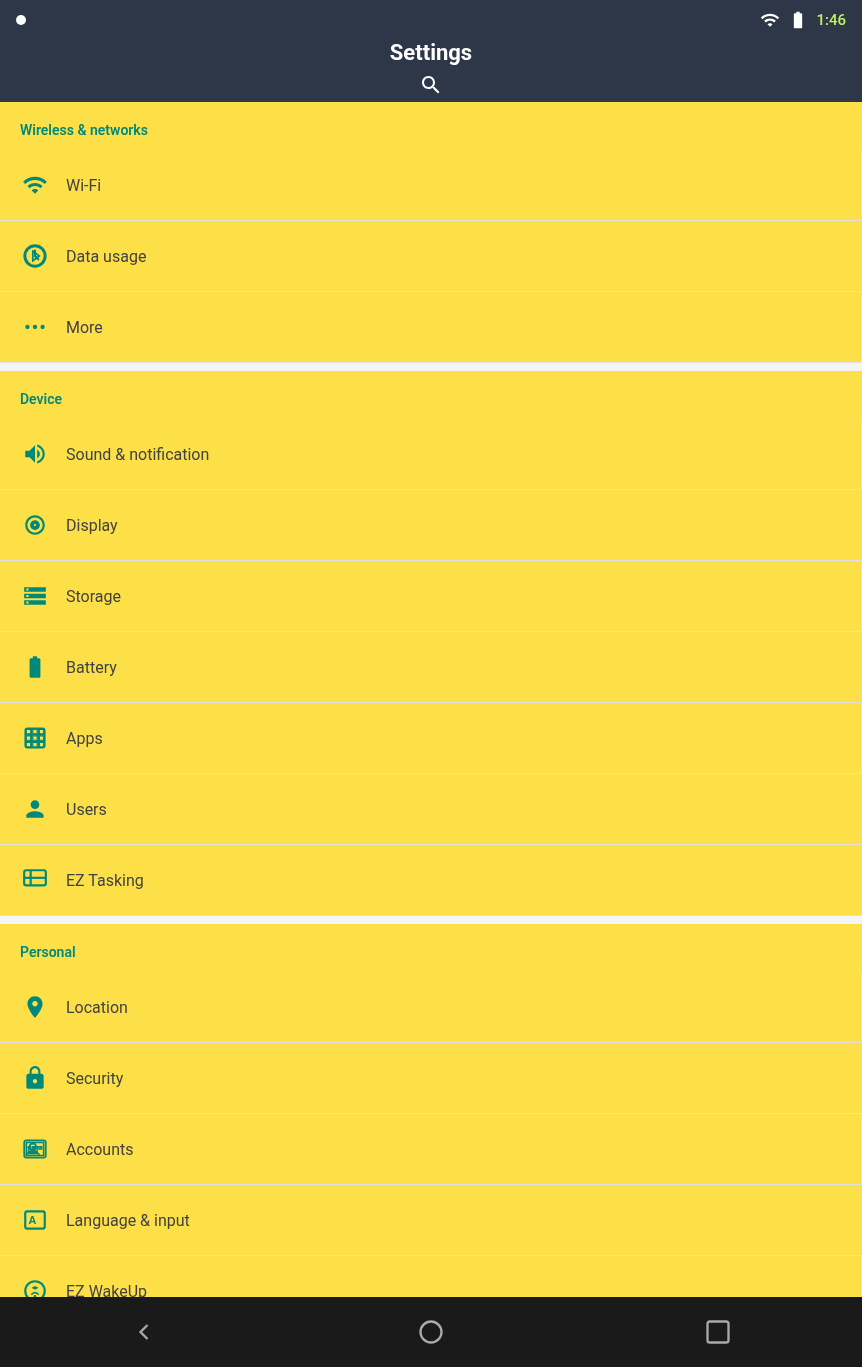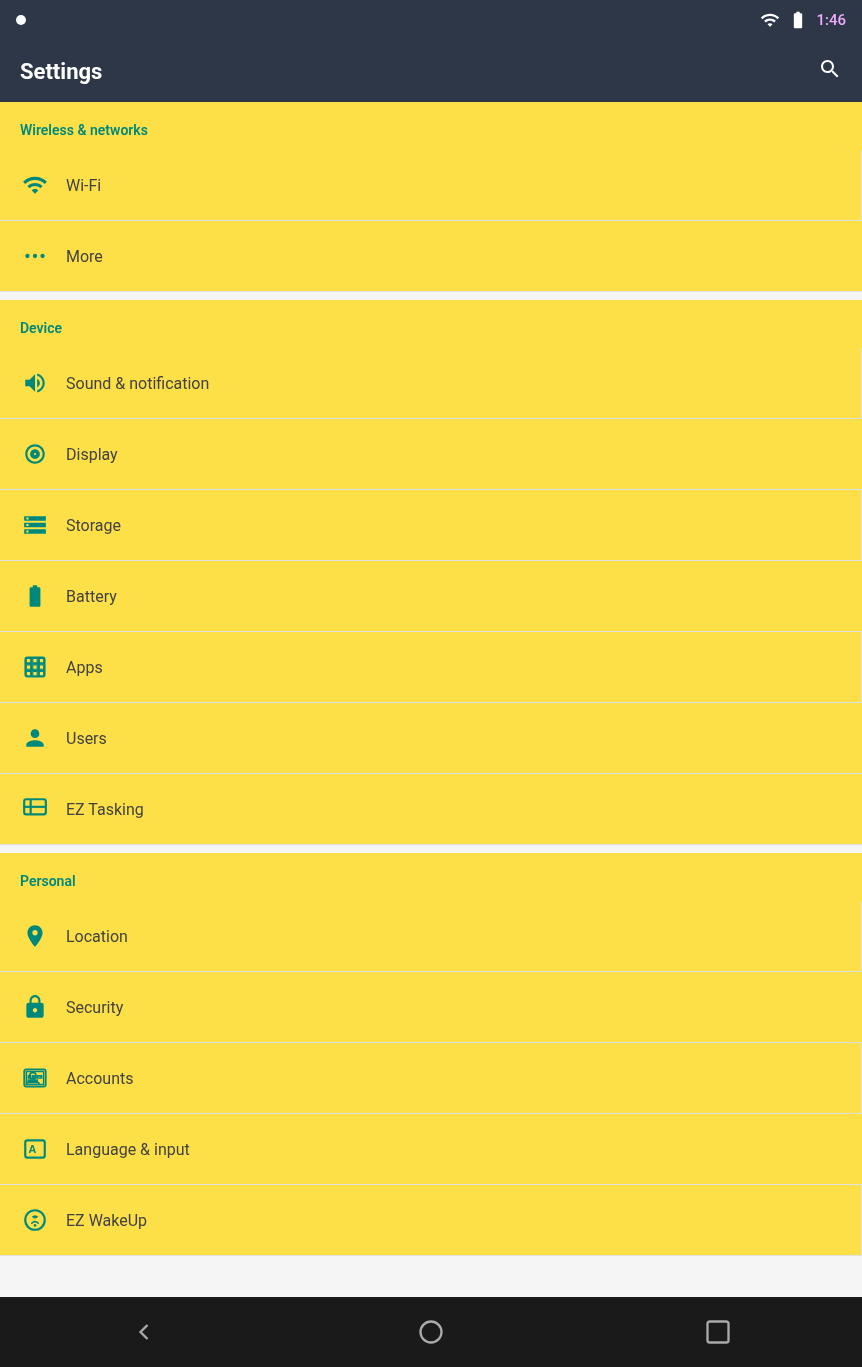--- a/index.html
+++ b/index.html
@@ -43,20 +43,21 @@
 
     
     .header {
       background: #2d3748;
       height: 62px;
       display: flex;
       align-items: center;
       justify-content: space-between;
       padding: 0 20px;
       flex-shrink: 0;
+      flex-direction: column;
     }
     .header-title {
       color: white;
       font-size: 22px;
       font-weight: bold;
     }
     .header-search {
       color: white;
       font-size: 22px;
     }
@@ -156,21 +157,21 @@
   </div>
   <div class="status-bar-right">
 
     <svg viewBox="0 0 24 24" style="width:20px;height:20px;fill:white;">
       <path d="M1 9l2 2c4.97-4.97 13.03-4.97 18 0l2-2C16.93 2.93 7.08 2.93 1 9zm8 8l3 3 3-3c-1.65-1.66-4.34-1.66-6 0zm-4-4l2 2c2.76-2.76 7.24-2.76 10 0l2-2C15.14 9.14 8.87 9.14 5 13z"></path>
     </svg>
 
     <svg viewBox="0 0 24 24" style="width:20px;height:20px;fill:white;">
       <path d="M15.67 4H14V2h-4v2H8.33C7.6 4 7 4.6 7 5.33v15.33C7 21.4 7.6 22 8.33 22h7.33c.74 0 1.34-.6 1.34-1.33V5.33C17 4.6 16.4 4 15.67 4z"></path>
     </svg>
-    <span style="color:#f0abfc;font-size:15px;font-weight:500;">1:46</span>
+    <span style="color:#bef264;font-size:15px;font-weight:500;">1:46</span>
   </div>
 </div>
 
 <div class="header">
   <span class="header-title">Settings</span>
   <span class="header-search">
     <svg viewBox="0 0 24 24" style="width:24px;height:24px;fill:white;">
       <path d="M15.5 14h-.79l-.28-.27C15.41 12.59 16 11.11 16 9.5 16 5.91 13.09 3 9.5 3S3 5.91 3 9.5 5.91 16 9.5 16c1.61 0 3.09-.59 4.23-1.57l.27.28v.79l5 4.99L20.49 19l-4.99-5zm-6 0C7.01 14 5 11.99 5 9.5S7.01 5 9.5 5 14 7.01 14 9.5 11.99 14 9.5 14z"></path>
     </svg>
   </span>
@@ -181,20 +182,30 @@
   <div class="section">
     <div class="section-title">Wireless &amp; networks</div>
     <div class="settings-grid">
       <div class="settings-item">
         <div class="settings-item-icon">
           <svg viewBox="0 0 24 24">
               <path d="M1 9l2 2c4.97-4.97 13.03-4.97 18 0l2-2C16.93 2.93 7.08 2.93 1 9zm8 8l3 3 3-3c-1.65-1.66-4.34-1.66-6 0zm-4-4l2 2c2.76-2.76 7.24-2.76 10 0l2-2C15.14 9.14 8.87 9.14 5 13z"></path>
             </svg>
         </div>
         <span class="settings-item-label">Wi-Fi</span>
+      </div>
+      <div class="settings-item">
+        <div class="settings-item-icon">
+          <svg viewBox="0 0 24 24">
+              <path d="M12 2C6.48 2 2 6.48 2 12s4.48 10 10 10 10-4.48 10-10S17.52 2 12 2zm-2 14.5v-9l6 4.5-6 4.5z" style="fill:none;stroke:#00897b;stroke-width:1.5"></path>
+              <circle cx="12" cy="12" r="9" fill="none" stroke="#00897b" stroke-width="2"></circle>
+              <path d="M12 7v5l3 3" fill="none" stroke="#00897b" stroke-width="2" stroke-linecap="round"></path>
+            </svg>
+        </div>
+        <span class="settings-item-label">Data usage</span>
       </div>
       <div class="settings-item">
         <div class="settings-item-icon">
           <svg viewBox="0 0 24 24">
               <circle cx="5" cy="12" r="2"></circle>
               <circle cx="12" cy="12" r="2"></circle>
               <circle cx="19" cy="12" r="2"></circle>
             </svg>
         </div>
         <span class="settings-item-label">More</span>

